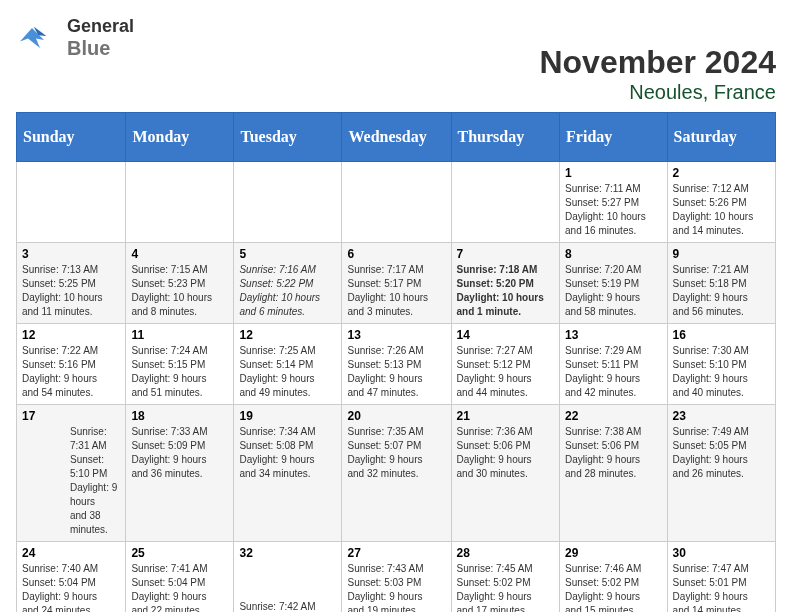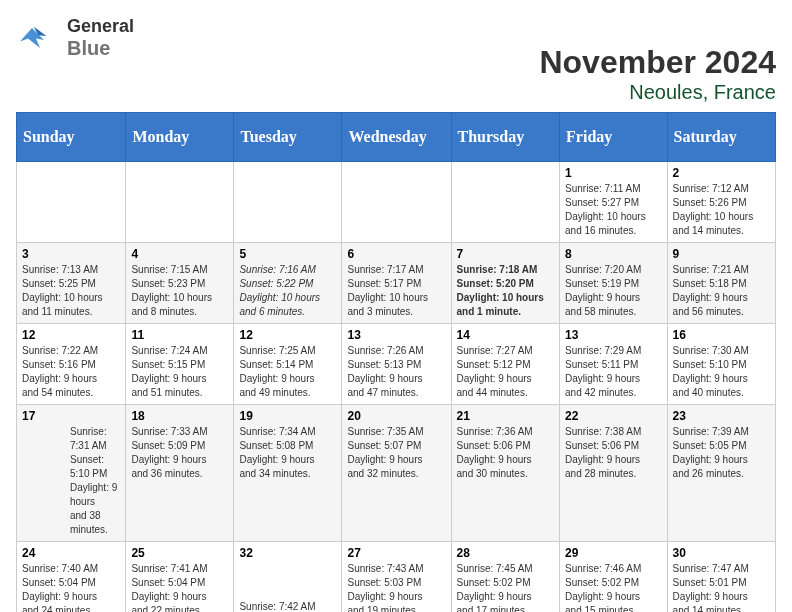--- a/index.html
+++ b/index.html
@@ -272,21 +272,21 @@
         </td>
         <td>
           <span class="day-num">22</span>
           <div class="day-info" style="white-space: pre-line;">Sunrise: 7:38 AM
 Sunset: 5:06 PM
 Daylight: 9 hours
 and 28 minutes.</div>
         </td>
         <td>
           <span class="day-num">23</span>
-          <div class="day-info" style="white-space: pre-line;">Sunrise: 7:39 AM
+          <div class="day-info" style="white-space: pre-line;">Sunrise: 7:49 AM
 Sunset: 5:05 PM
 Daylight: 9 hours
 and 26 minutes.</div>
         </td>
       </tr>
       <tr>
         <td>
           <span class="day-num">24</span>
           <div class="day-info" style="white-space: pre-line;">Sunrise: 7:40 AM
 Sunset: 5:04 PM

